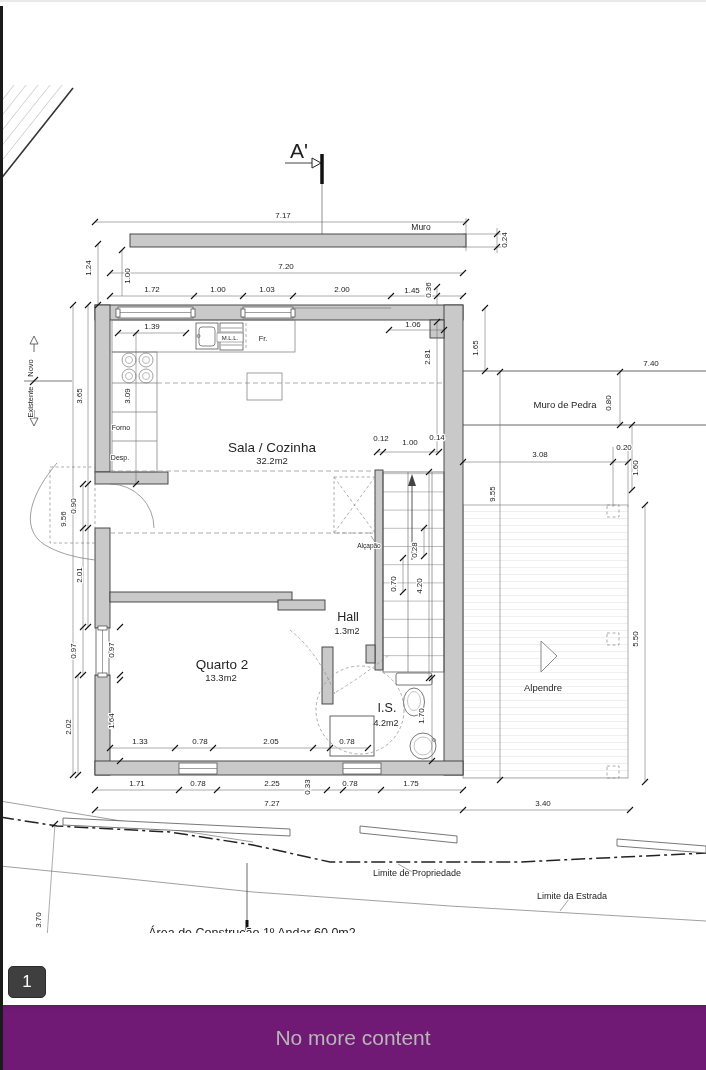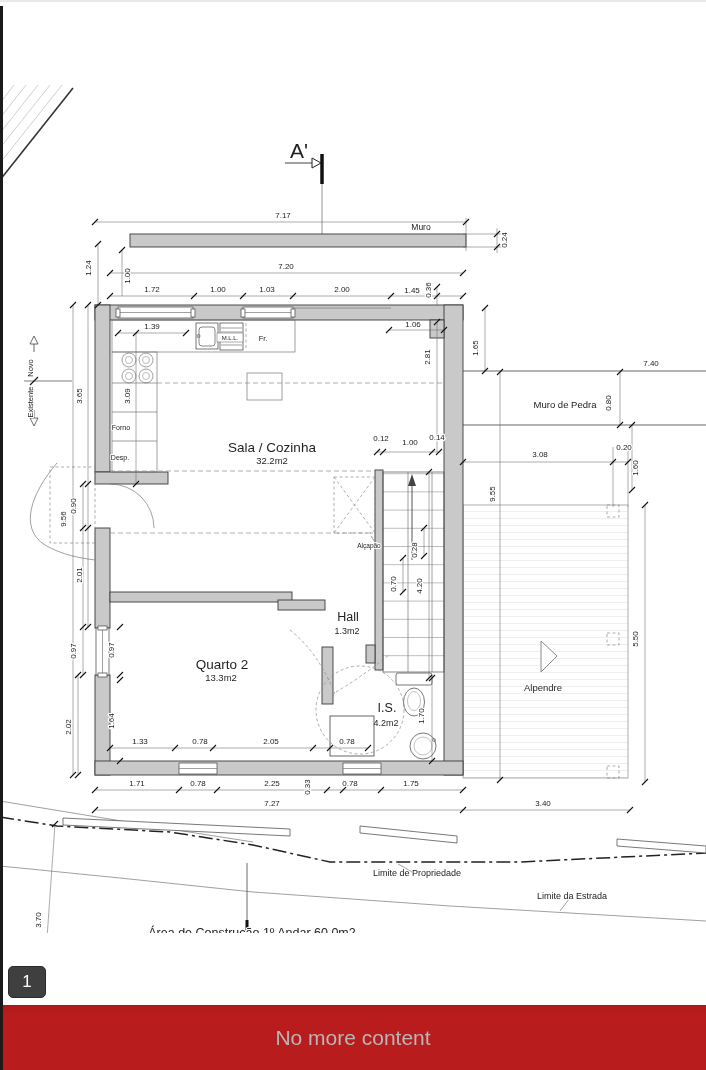--- a/index.html
+++ b/index.html
@@ -10,21 +10,21 @@
   .viewer{position:absolute;inset:0;}
   .page{position:absolute;left:0;top:0;width:706px;height:1005px;background:#fff;}
   .top-edge{position:absolute;left:0;top:0;width:706px;height:2px;background:#e9e9e9;}
   .left-edge{position:absolute;left:0;top:6px;width:3px;height:1064px;background:#1b1b1b;z-index:6;}
   .page-badge{
     position:absolute;left:8px;top:966px;width:36px;height:30px;z-index:7;
     background:#3f3f3f;border:1px solid #2b2b2b;border-radius:5px;
     color:#fff;font-size:17px;display:flex;align-items:center;justify-content:center;
   }
   .footer{
-    position:absolute;left:0;bottom:0;width:706px;height:65px;background:#b91c1c;
+    position:absolute;left:0;bottom:0;width:706px;height:65px;background:#701a75;
     display:flex;align-items:center;justify-content:center;
     box-shadow:inset 0 7px 7px -6px rgba(0,0,0,.15);
   }
   .footer-text{color:#b7b7b7;font-size:21px;}
   svg text{font-family:"Liberation Sans",sans-serif;}
   .wall{fill:#c9c9c9;stroke:#3a3a3a;stroke-width:.9;}
   .winbox{fill:#fff;stroke:#555;stroke-width:.8;}
   .thin{stroke:#777;stroke-width:.7;fill:none;}
   .med{stroke:#555;stroke-width:.9;fill:none;}
   .site{stroke:#888;stroke-width:.8;fill:none;}

